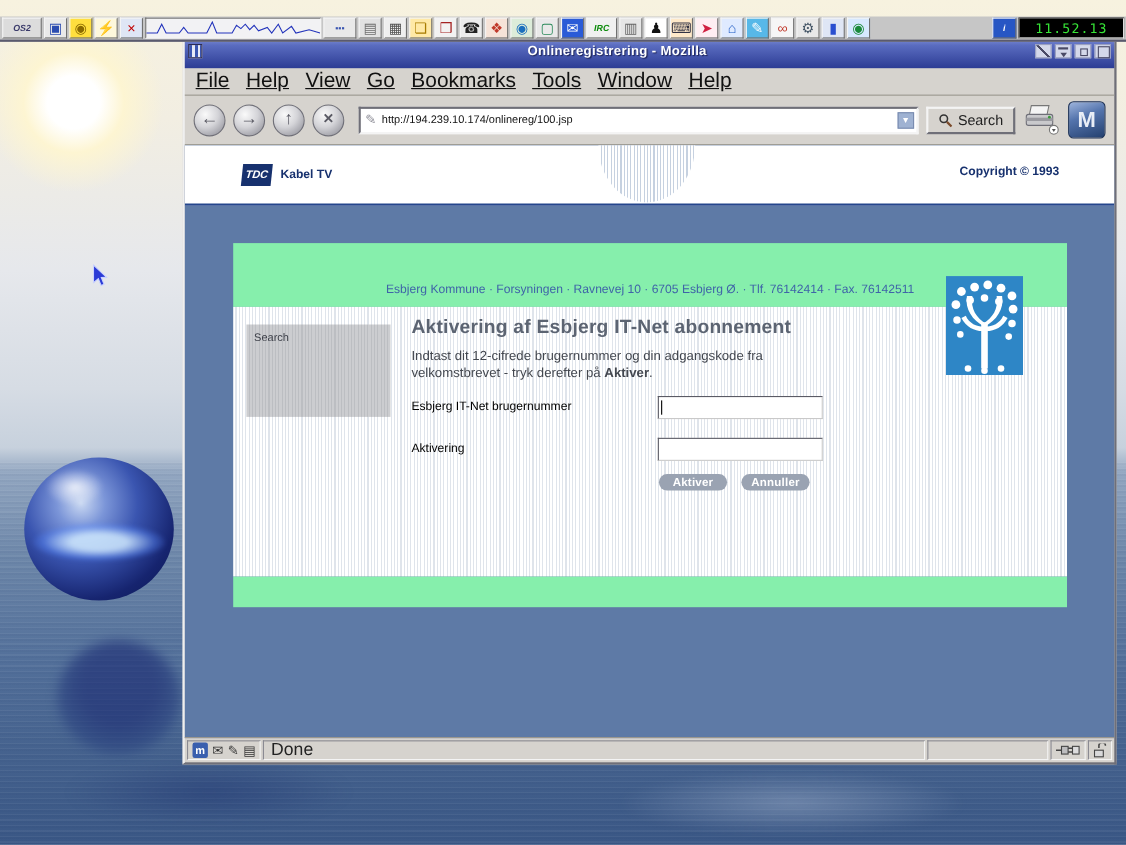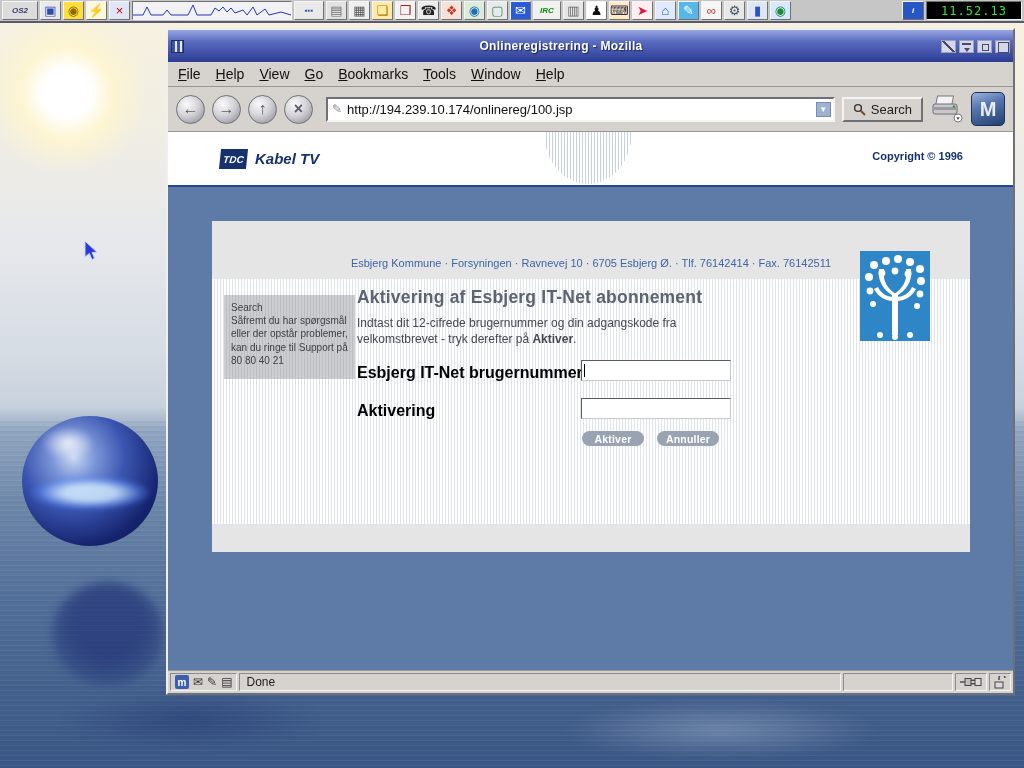--- a/index.html
+++ b/index.html
@@ -19,21 +19,21 @@
   .orb::after { content:""; position:absolute; left:14%; top:8%; width:40%; height:26%; border-radius:50%;
     background:radial-gradient(ellipse, rgba(255,255,255,.8), transparent 70%); filter:blur(2px); }
   .orb-reflection { position:absolute; left:52px; top:582px; width:112px; height:104px; border-radius:50%;
     background:radial-gradient(circle at 50% 40%, #16246f 0 40%, #2b4480 70%, transparent 85%); opacity:.55; filter:blur(5px); }
   .water-glow1 { position:absolute; left:560px; top:700px; width:320px; height:60px; border-radius:50%;
     background:radial-gradient(ellipse, rgba(220,230,245,.30), transparent 70%); filter:blur(4px); }
   .water-glow2 { position:absolute; left:60px; top:690px; width:260px; height:60px; border-radius:50%;
     background:radial-gradient(ellipse, rgba(30,50,110,.45), transparent 70%); filter:blur(5px); }
 
   
-  .taskbar { position:absolute; left:0; top:0; width:1024px; height:23px; background:#c6c6c6;
+  .taskbar { position:absolute; left:0; top:15px; width:1024px; height:23px; background:#c6c6c6;
     border-bottom:2px solid #5a5a6e; display:flex; align-items:center; padding:1px 2px; gap:2px; z-index:50; }
   .tb-icon { height:19px; min-width:21px; display:flex; align-items:center; justify-content:center;
     border:1px solid; border-color:#f4f4f4 #707070 #707070 #f4f4f4; font-size:13px; line-height:1; overflow:hidden; flex:0 0 auto; }
   .tb-icon.txt { font-size:8px; font-weight:bold; font-style:italic; padding:0 2px; }
   .tb-graph { height:19px; width:160px; background:#f2f2f4; border:1px solid; border-color:#707070 #f4f4f4 #f4f4f4 #707070; flex:0 0 auto; }
   .tb-spacer { flex:1 1 auto; }
   .tb-clock { height:19px; width:96px; background:#000; border:1px solid; border-color:#707070 #f4f4f4 #f4f4f4 #707070;
     color:#37e637; font-family:"DejaVu Sans Mono", monospace; font-size:12px; display:flex; align-items:center; justify-content:center; letter-spacing:1px; flex:0 0 auto; }
 
   
@@ -47,77 +47,77 @@
   .title-text { flex:1; text-align:center; color:#fff; font-size:12px; font-weight:bold; letter-spacing:.3px;
     text-shadow:1px 1px 1px rgba(0,0,30,.6); }
   .wc { width:15px; height:13px; border:1px solid #9aa0c0; background:#d4d8ea; margin-left:3px; position:relative; flex:0 0 auto; }
   .wc-shade { background:#d4d8ea linear-gradient(45deg, transparent 44%, #4a4a66 44%, #4a4a66 56%, transparent 56%); }
   .wc-min::before { content:""; position:absolute; left:2px; top:2px; width:9px; height:2px; background:#4a4a66; }
   .wc-min::after { content:""; position:absolute; left:4px; top:7px; border-left:3px solid transparent; border-right:3px solid transparent; border-top:4px solid #4a4a66; }
   .wc-restore::before { content:""; position:absolute; left:4px; top:3px; width:5px; height:5px; border:1px solid #4a4a66; }
   .wc-max::before { content:""; position:absolute; left:2px; top:1px; width:9px; height:9px; border:1px solid #4a4a66; }
 
   .menubar { height:25px; display:flex; align-items:center; gap:15px; padding:0 10px; border-bottom:1px solid #9a978f; flex:0 0 auto; }
-  .menu-item { display:inline-block; font-size:14px; color:#111; }
+  .menu-item { display:inline-block; font-size:19px; color:#111;text-decoration:underline; }
   .menu-item::first-letter { text-decoration:underline; }
 
   .navbar { height:45px; display:flex; align-items:center; padding:0 8px; gap:7px; border-bottom:1px solid #9a978f; flex:0 0 auto; }
   .nav-btn { width:29px; height:29px; border-radius:50%; flex:0 0 auto;
     background:radial-gradient(circle at 36% 30%, #fafafa 0%, #d4d4d8 45%, #a9a9b0 75%, #8d8d94 100%);
     border:1px solid #6f6f78; color:#5a5a64; font-size:16px; font-weight:bold; display:flex; align-items:center; justify-content:center; }
   .urlbox { height:25px; flex:1; background:#fff; border:2px solid; border-color:#6f6f78 #f4f4f4 #f4f4f4 #6f6f78;
     display:flex; align-items:center; padding:0 2px 0 4px; margin-left:6px; }
   .url-pen { color:#8a8a94; font-size:12px; margin-right:5px; }
-  .url-text { flex:1; font-size:13px; color:#111; border:none; outline:none; background:transparent; font-family:"Liberation Sans", sans-serif; }
+  .url-text { flex:1; font-size:10px; color:#111; border:none; outline:none; background:transparent; font-family:"Liberation Sans", sans-serif; }
   .url-drop { width:15px; height:15px; background:#9fb2d2; color:#fff; font-size:8px; display:flex; align-items:center; justify-content:center; border:1px solid #7a8cb0; }
   .search-btn { height:25px; padding:0 9px; display:flex; align-items:center; gap:5px; font-size:13px; color:#222;
     background:#d6d3ce; border:2px solid; border-color:#f4f4f4 #6f6f78 #6f6f78 #f4f4f4; flex:0 0 auto; }
   .printer { width:34px; height:30px; position:relative; flex:0 0 auto; }
   .moz-logo { width:34px; height:34px; border-radius:5px; flex:0 0 auto;
     background:linear-gradient(160deg,#9eb4dc 0%, #5474ad 40%, #24406f 100%);
     color:#e8edf6; font-weight:bold; font-size:20px; display:flex; align-items:center; justify-content:center; border:1px solid #1c3157; }
 
   
   .content { flex:1; overflow:hidden; position:relative; border-bottom:1px solid #9a978f; background:#5e7aa6; }
   .page-header { height:55px; background:#fff; border-bottom:2px solid #25468c; position:relative; display:flex; align-items:center; }
   .halfmoon { position:absolute; left:376px; top:0; width:88px; height:52px;
     background:repeating-linear-gradient(90deg,#ffffff 0 2px,#c6d1e0 2px 3px);
     border-radius:0 0 44px 44px / 0 0 52px 52px; }
   .brand { display:flex; align-items:center; gap:8px; margin-left:52px; position:relative; z-index:2; }
   .tdc-box { width:27px; height:20px; background:#17316e; color:#fff; font-size:10px; font-weight:bold; font-style:italic;
     display:flex; align-items:center; justify-content:center; transform:skewX(-6deg); }
-  .brand-name { font-size:15px; font-weight:bold; color:#17316e;font-style:italic; }
+  .brand-name { font-size:11px; font-weight:bold; color:#17316e; }
   .copyright { position:absolute; right:50px; top:18px; font-size:11px; font-weight:bold; color:#17316e; z-index:2; }
 
   .card { position:absolute; left:44px; top:89px; width:758px; }
-  .band { background:#e5e5e5; }
+  .band { background:#86efac; }
   .band-top { height:58px; display:flex; align-items:flex-end; justify-content:center; padding-bottom:10px; }
   .address-line { font-size:11px; color:#3f64a8; }
   .stripes { height:245px; background:repeating-linear-gradient(90deg,#ffffff 0 2px,#dfe4eb 2px 3px); position:relative; }
   .band-bottom { height:28px; }
   .coat { position:absolute; right:40px; top:30px; width:70px; height:90px; z-index:3; }
 
   .support-box { position:absolute; left:12px; top:16px; width:131px; height:84px; padding:6px 7px;
     background:repeating-linear-gradient(90deg,#cccdd0 0 2px,#bcbec2 2px 3px); font-size:10px; line-height:1.32; color:#3c3f48; }
 
-  .main-col { position:absolute; left:145px; top:0; width:575px; height:197px; }
+  .main-col { position:absolute; left:162px; top:0; width:575px; height:197px; }
   .heading { position:absolute; left:0; top:8px; font-size:17.5px; font-weight:bold; color:#5c6472; letter-spacing:.2px; }
   .intro { position:absolute; left:0; top:36px; width:380px; font-size:12px; color:#43474f; line-height:1.35; }
-  .form-label { position:absolute; left:0; font-size:16px; font-weight:bold; color:#000; }
+  .form-label { position:absolute; left:0; font-size:11px; font-weight:normal; color:#000; }
   .form-input { position:absolute; left:224px; width:150px; height:21px; background:#fff;
     border:1px solid; border-color:#5a5a64 #c9c9c9 #c9c9c9 #5a5a64; font-size:12px; padding:0 3px; outline:none; }
   .caret { position:absolute; left:227px; width:1px; height:13px; background:#000; }
   .pill-btn { position:absolute; height:15px; width:62px; background:#9aa3b2; color:#fff; font-size:10.5px; font-weight:bold;
     border:none; border-radius:8px; display:flex; align-items:center; justify-content:center; letter-spacing:.2px; }
 
   
   .statusbar { height:22px; display:flex; align-items:stretch; gap:2px; padding:2px; flex:0 0 auto; }
   .seg { border:1px solid; border-color:#8a8a92 #f4f4f4 #f4f4f4 #8a8a92; display:flex; align-items:center; padding:0 4px; gap:4px; }
   .seg-icons { flex:0 0 auto; }
-  .seg-status { flex:1; font-size:12px; color:#222; padding-left:6px; }
+  .seg-status { flex:1; font-size:16px; color:#222; padding-left:6px; }
   .seg-empty { flex:0 0 110px; }
   .sb-icon { font-size:12px; color:#333; line-height:1; }
   .sb-moz { width:14px; height:14px; background:#3a5fae; color:#fff; font-size:10px; font-weight:bold;
     display:flex; align-items:center; justify-content:center; border-radius:2px; }
 
   .cursor { position:absolute; left:84px; top:240px; z-index:60; }
 </style>
 </head>
 <body>
 
@@ -220,21 +220,21 @@
   </div>
 
   <div class="content">
 
     <div class="page-header">
       <div class="halfmoon"></div>
       <div class="brand">
         <div class="tdc-box">TDC</div>
         <div class="brand-name">Kabel TV</div>
       </div>
-      <div class="copyright">Copyright © 1996</div>
+      <div class="copyright">Copyright © 1993</div>
     </div>
 
     <div class="card">
       <div class="band band-top">
         <div class="address-line">Esbjerg Kommune · Forsyningen · Ravnevej 10 · 6705 Esbjerg Ø. · Tlf. 76142414 · Fax. 76142511</div>
       </div>
 
       <div class="coat">
         <svg width="70" height="90" viewBox="0 0 70 90">
           <rect x="0" y="0" width="70" height="90" fill="#2e86c6"></rect>
@@ -261,21 +261,20 @@
             <circle cx="20" cy="84" r="3"></circle>
               <circle cx="35" cy="86" r="3"></circle>
               <circle cx="50" cy="84" r="3"></circle>
           </g>
         </svg>
       </div>
 
       <div class="stripes">
         <div class="support-box">
           <div>Search</div>
-          <div>Såfremt du har spørgsmål eller der opstår problemer, kan du ringe til Support på 80 80 40 21</div>
         </div>
 
         <div class="main-col">
           <div class="heading">Aktivering af Esbjerg IT-Net abonnement</div>
           <div class="intro">
             <span>Indtast dit 12-cifrede brugernummer og din adgangskode fra velkomstbrevet - tryk derefter på </span><b>Aktiver</b><span>.</span>
           </div>
 
           <div class="form-label" style="top:85px;">Esbjerg IT-Net brugernummer</div>
           <input class="form-input" style="top: 81px;" value="">

